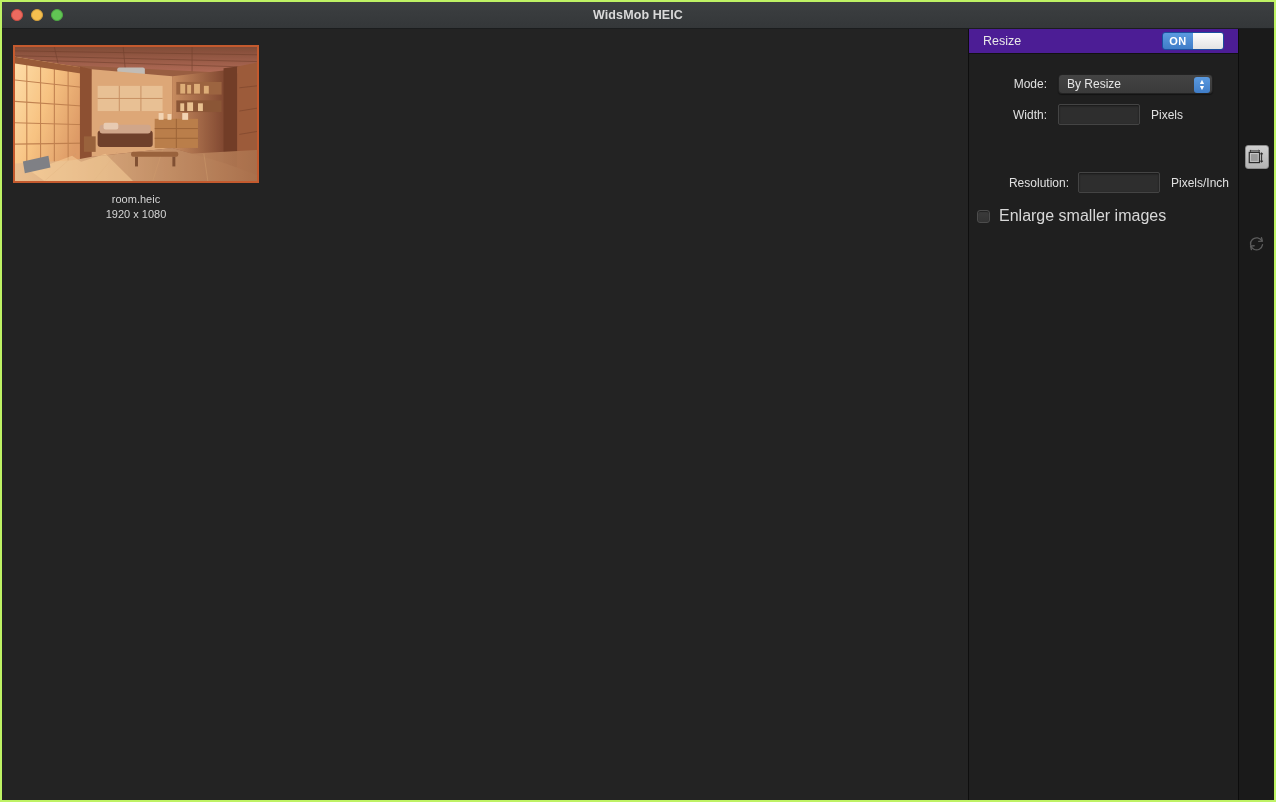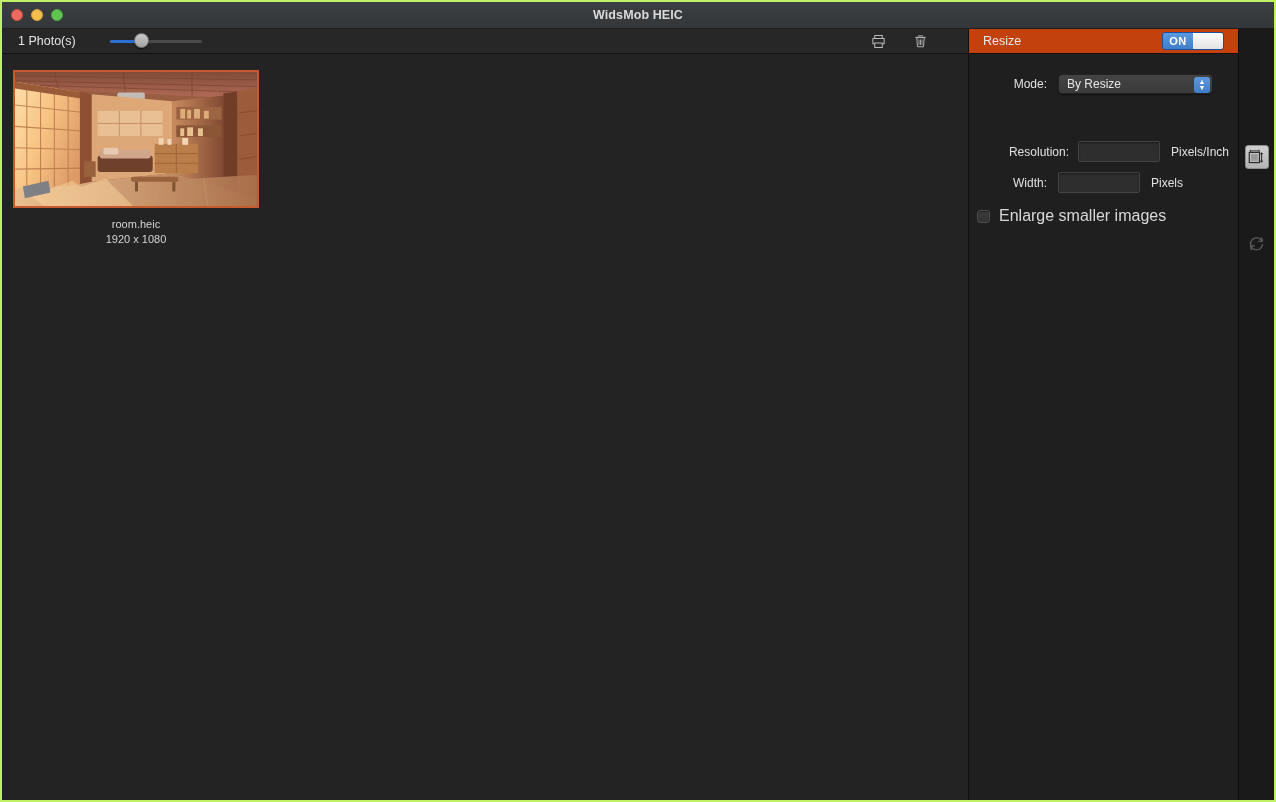--- a/index.html
+++ b/index.html
@@ -91,21 +91,21 @@
   
   .right {
     width: 270px; flex: 0 0 270px;
     background: #1f1f1f;
     border-left: 1px solid #0e0e0e;
     display: flex; flex-direction: column;
     position: relative;
   }
   .panel-head {
     height: 25px; flex: 0 0 25px;
-    background: #c2410c;
+    background: #4c1d95;
     border-bottom: 1px solid #111;
     display: flex; align-items: center; justify-content: space-between;
     padding: 0 14px 0 14px;
   }
   .panel-title { font-size: 12.5px; color: #e8e8e8; }
   .toggle {
     width: 62px; height: 18px; border-radius: 3px;
     display: flex; overflow: hidden; border: 0.5px solid #1a4f9e;
   }
   .toggle .on {
@@ -195,46 +195,20 @@
       <span class="light amber"></span>
       <span class="light green"></span>
     </div>
     <div class="win-title">WidsMob HEIC</div>
   </div>
 
   <div class="body">
 
     <div class="left">
 
-      <div class="toolbar">
-        <span class="count">1 Photo(s)</span>
-
-        <div class="slider-wrap">
-          <div class="slider-track"></div>
-          <div class="slider-fill"></div>
-          <div class="slider-knob"></div>
-        </div>
-
-        <div class="toolbar-icons">
-          <span class="tbicon">
-            <svg viewBox="0 0 20 20" width="15" height="15">
-              <rect x="5" y="2" width="10" height="4" fill="none" stroke="#d8d8d8" stroke-width="1.3"></rect>
-              <rect x="2.5" y="6" width="15" height="7" fill="none" stroke="#d8d8d8" stroke-width="1.3"></rect>
-              <rect x="5" y="12" width="10" height="6" fill="#2a2a2a" stroke="#d8d8d8" stroke-width="1.3"></rect>
-            </svg>
-          </span>
-          <span class="tbicon">
-            <svg viewBox="0 0 20 20" width="15" height="17">
-              <path d="M7 2.5h6M3.5 4.5h13" stroke="#cfcfcf" stroke-width="1.3" fill="none" stroke-linecap="round"></path>
-              <path d="M5 4.8h10l-1 12.2H6z" fill="none" stroke="#cfcfcf" stroke-width="1.3"></path>
-              <path d="M8 7.3v7.4M10 7.3v7.4M12 7.3v7.4" stroke="#cfcfcf" stroke-width="1.1"></path>
-            </svg>
-          </span>
-        </div>
-      </div>
 
       <div class="gallery">
         <div class="cell">
           <div class="thumb">
             <svg viewBox="0 0 246 138" preserveAspectRatio="none">
               <defs>
                 <linearGradient id="sun" x1="0" y1="0" x2="1" y2="0.5">
                   <stop offset="0" stop-color="#ffe9b8"></stop>
                     <stop offset="0.5" stop-color="#f6c98a"></stop>
                     <stop offset="1" stop-color="#d89a6a"></stop>
@@ -378,30 +352,30 @@
           <span class="lbl">Mode:</span>
           <div class="select">
             <span>By Resize</span>
             <span class="stepper">
               <span>▲</span>
                 <span>▼</span>
             </span>
           </div>
         </div>
 
+        <div class="row">
+          <span class="lbl">Width:</span>
+          <input class="field" type="text" value="" style="">
+          <span class="unit">Pixels</span>
+        </div>
+
         <div class="row res">
           <span class="lbl">Resolution:</span>
           <input class="field wide" type="text" value="" style="">
           <span class="unit">Pixels/Inch</span>
-        </div>
-
-        <div class="row">
-          <span class="lbl">Width:</span>
-          <input class="field" type="text" value="" style="">
-          <span class="unit">Pixels</span>
         </div>
 
         <div class="row chk">
           <span class="checkbox"></span>
           <span class="chk-label">Enlarge smaller images</span>
         </div>
       </div>
 
     </div>
 

